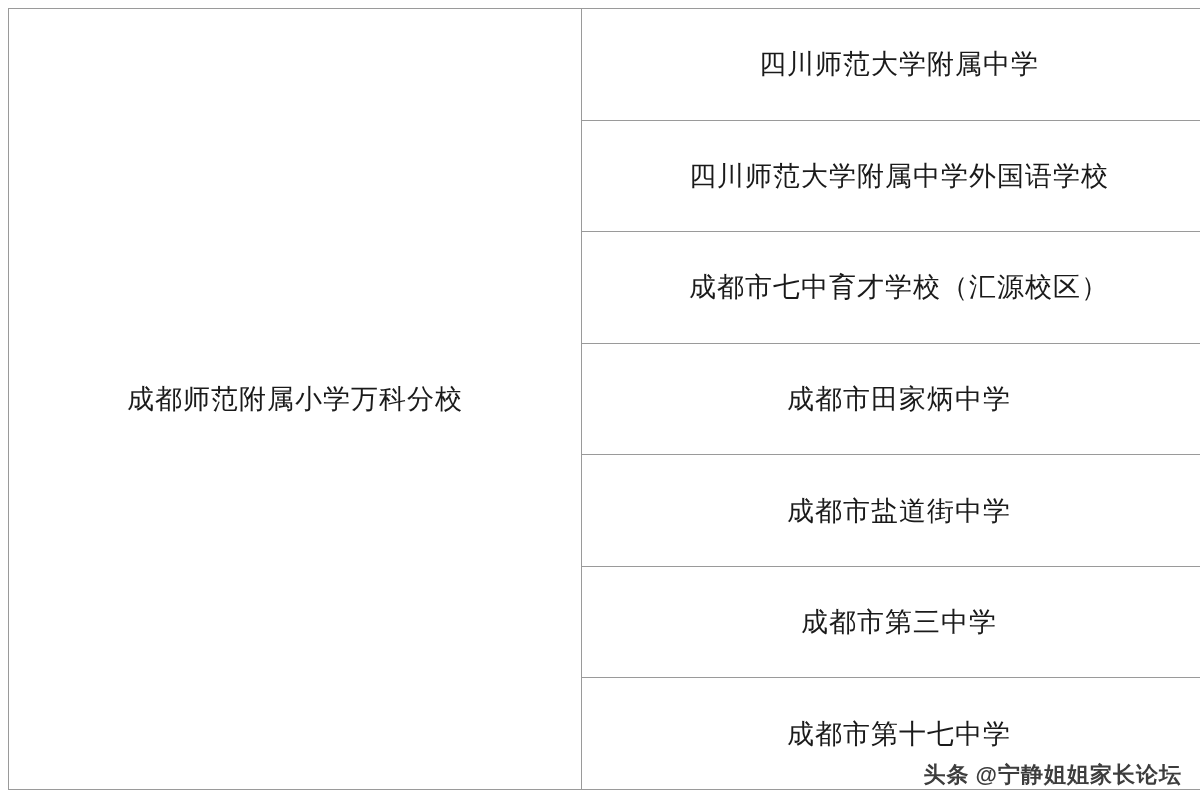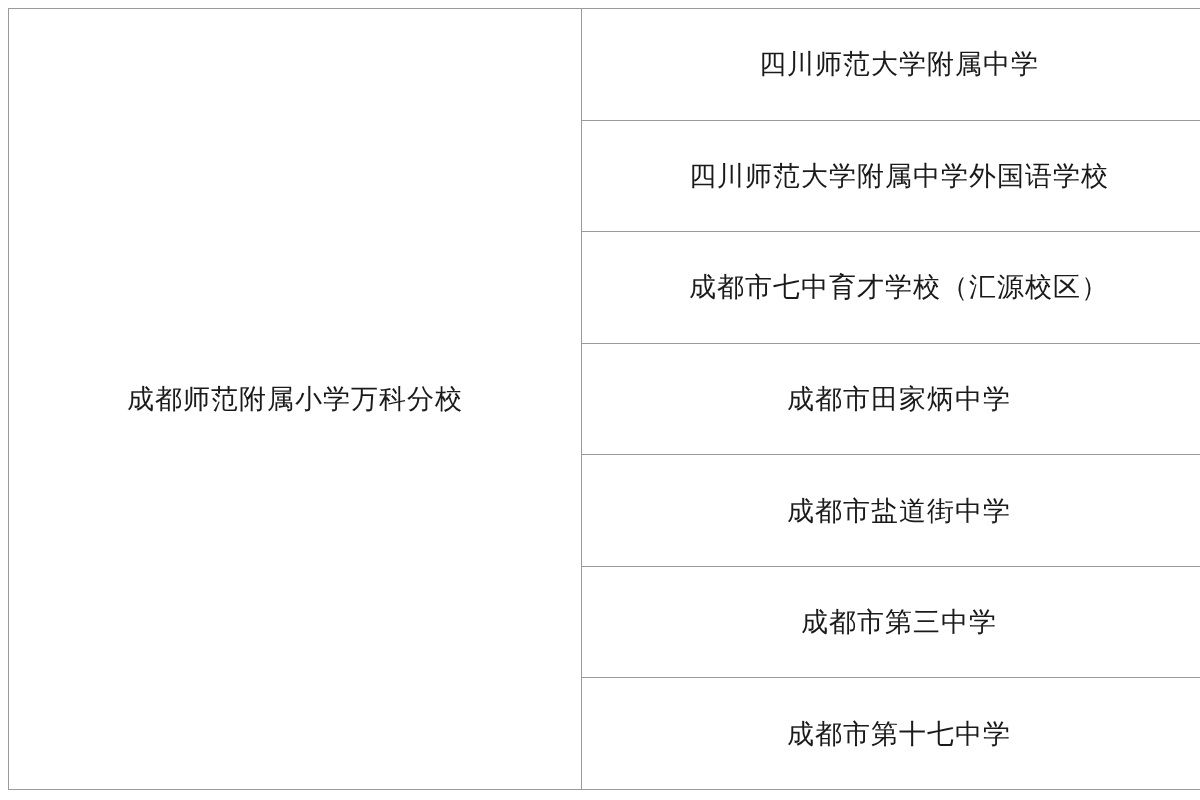--- a/index.html
+++ b/index.html
@@ -90,14 +90,17 @@
       </tr>
       <tr>
         <td class="secondary-cell">成都市第三中学</td>
       </tr>
       <tr>
         <td class="secondary-cell">成都市第十七中学</td>
       </tr>
     </tbody>
   </table>
 
+  <div class="watermark">
+    <span class="wm-prefix">头条</span><span class="wm-handle">@宁静姐姐家长论坛</span>
+  </div>
 
 </div>
 
 </body></html>

